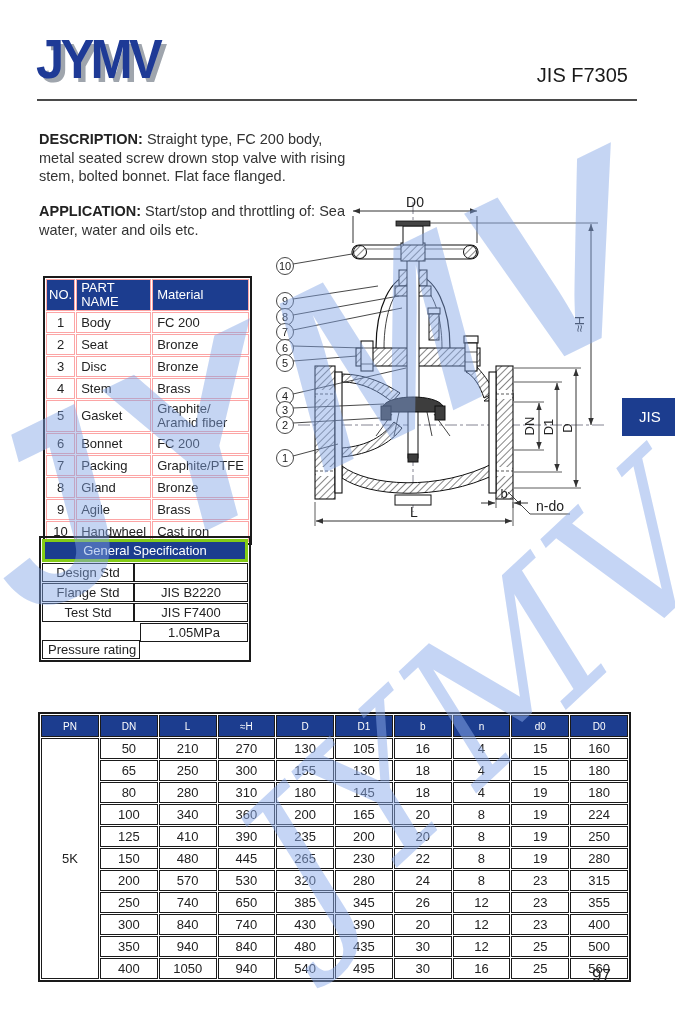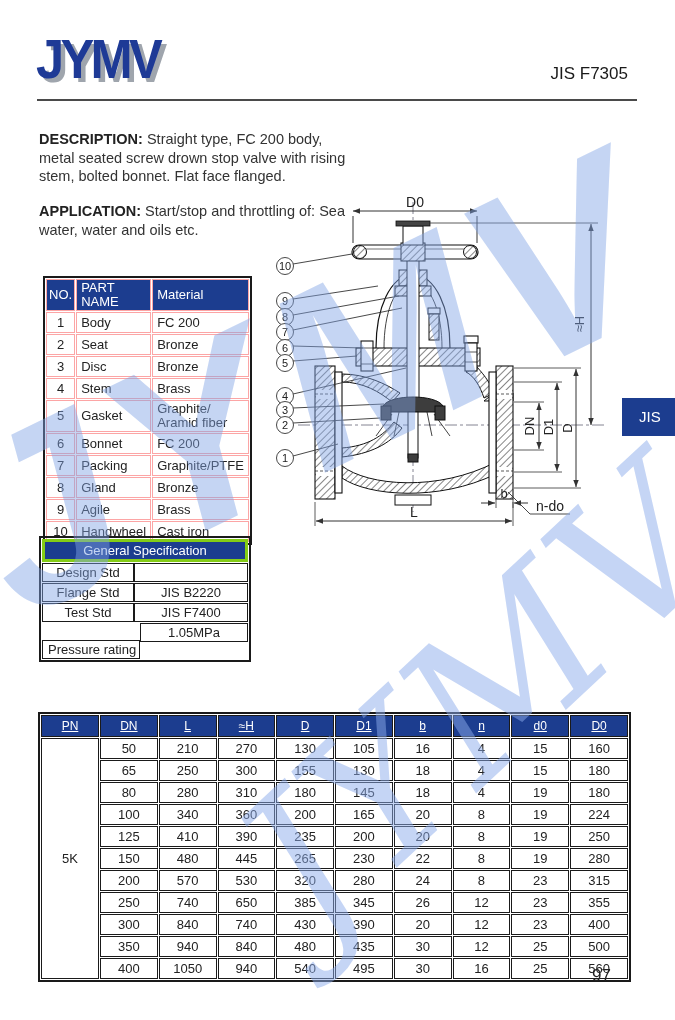--- a/index.html
+++ b/index.html
@@ -3,21 +3,21 @@
 <meta charset="utf-8">
 <style>
   html,body{margin:0;padding:0;background:#e8e8e8;}
   .page{position:relative;width:675px;height:1020px;background:#ffffff;overflow:hidden;
         font-family:"Liberation Sans",sans-serif;color:#222;}
   
   .logo{position:absolute;left:36px;top:30px;font-size:55px;font-weight:bold;
         color:#1e3a96;letter-spacing:-4px;transform:scaleX(.92);transform-origin:left top;
         text-shadow:5px 4px 0 #9fa5ad;line-height:58px;z-index:3;}
   .doc-title{position:absolute;right:47px;top:30px;font-size:27px;letter-spacing:.5px;color:#1a1a1a;z-index:3;}
-  .doc-subtitle{position:absolute;right:47px;top:64px;font-size:17px;color:#1a1a1a;z-index:3;}
+  .doc-subtitle{position:absolute;right:47px;top:64px;font-size:20px;color:#1a1a1a;z-index:3;}
   .head-rule{position:absolute;left:37px;top:99px;width:600px;height:2px;background:#4a4a4a;z-index:3;}
   
   .para{position:absolute;left:39px;width:318px;font-size:14.5px;line-height:18.5px;color:#333;z-index:3;}
   .para b{color:#222;}
   .para-desc{top:130px;}
   .para-app{top:202px;}
   
   .parts-table{position:absolute;left:43px;top:276px;width:206px;z-index:3;
       border-collapse:separate;border-spacing:1px;border:2px solid #1a1a1a;}
   .parts-table th,.parts-table td{border:1px solid #fca5a5;font-size:13px;padding:1px 4px;line-height:14px;}
@@ -32,21 +32,21 @@
   .gs-row{display:flex;margin:1px;}
   .gs-row .c{border:1px solid #1a1a1a;height:17px;line-height:17px;font-size:13px;padding:0 5px;
       white-space:nowrap;overflow:hidden;text-align:center;}
   .gs-row .v{flex:1;}
   .gs-split-a .l{width:80px;}
   .gs-split-b .l{width:130px;}
   .gs-split-c .l{width:86px;margin-top:17px;}
   
   .dims-table{position:absolute;left:38px;top:712px;width:593px;table-layout:fixed;z-index:3;
       border-collapse:separate;border-spacing:1px;border:2px solid #1a1a1a;}
-  .dims-table th{background:#1c3d8f;color:#fff;font-weight:normal;font-size:12px;height:18px;border:1px solid #1a1a1a;text-decoration:underline;}
+  .dims-table th{background:#1c3d8f;color:#fff;font-weight:normal;font-size:10px;height:18px;border:1px solid #1a1a1a;}
   .dims-table td{border:1px solid #1a1a1a;font-size:13px;height:17px;text-align:center;background:transparent;}
   .dims-table col.pn-col{width:58px;}
   
   .jis-tab{position:absolute;left:622px;top:398px;width:70px;height:38px;background:#1c3d8f;color:#fff;
       font-size:15px;line-height:38px;padding-left:17px;box-sizing:border-box;z-index:45;}
   .page-number{position:absolute;left:592px;top:966px;font-size:17px;color:#222;z-index:3;}
   .drawing{position:absolute;left:268px;top:196px;z-index:2;}
   
   .wm{position:absolute;z-index:40;pointer-events:none;white-space:nowrap;font-weight:bold;}
   .wm1{left:10px;top:385px;font-size:250px;line-height:250px;font-style:italic;

